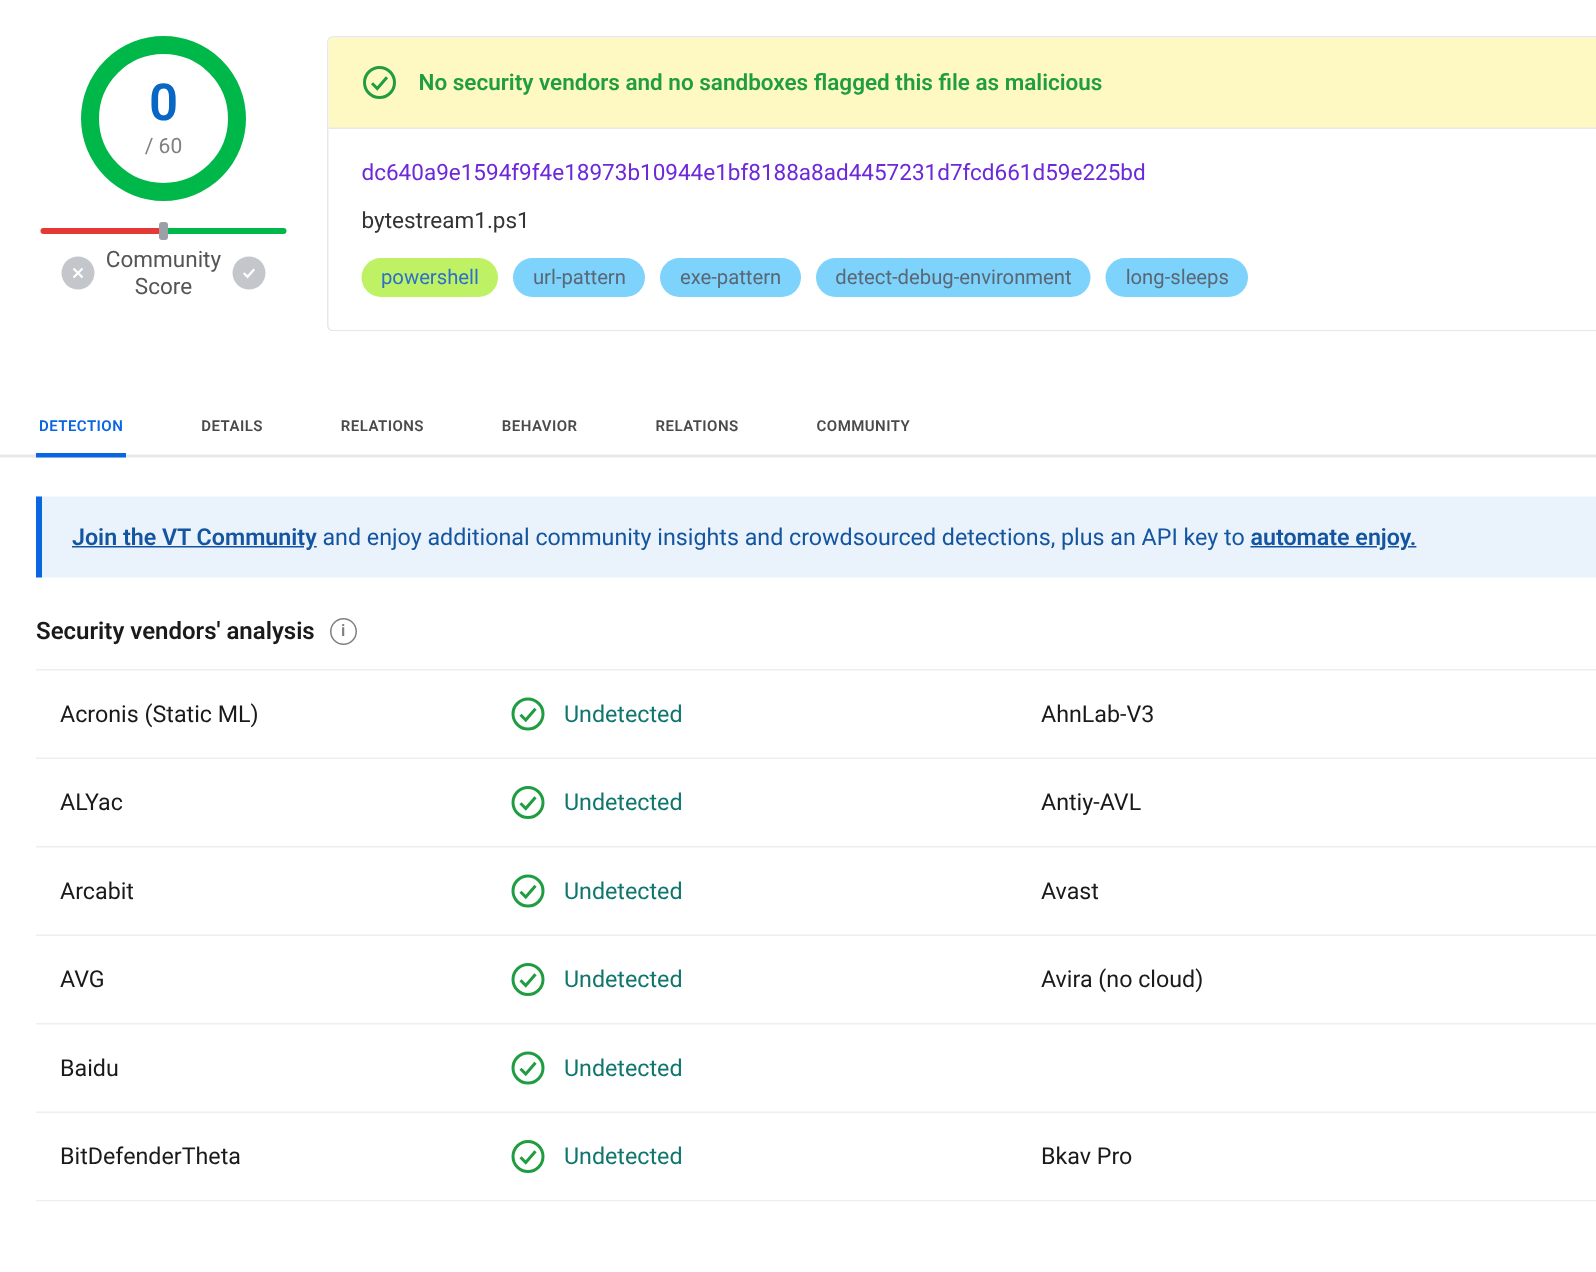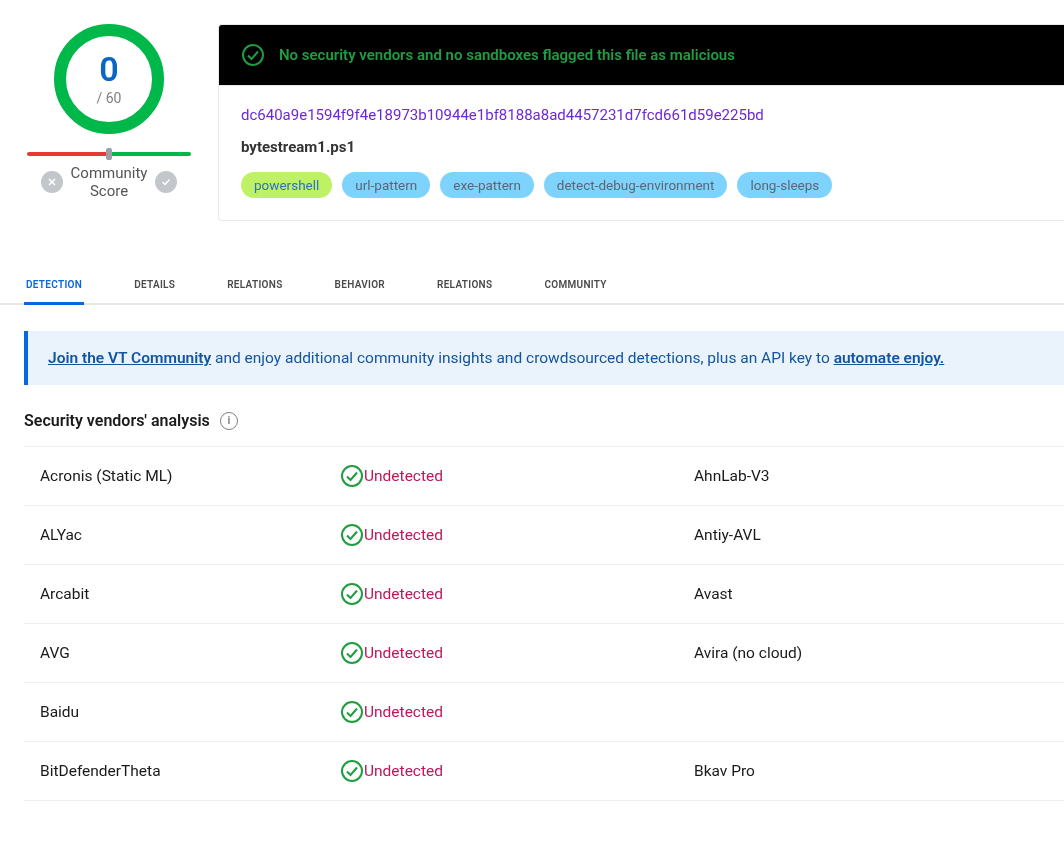--- a/index.html
+++ b/index.html
@@ -31,27 +31,27 @@
   }
   .cs-row { display: flex; align-items: center; gap: 8px; margin-top: 2px; }
   .cs-label { text-align: center; font-size: 15px; color: #555; line-height: 1.2; }
   .cs-icon {
     width: 22px; height: 22px; border-radius: 50%;
     display: flex; align-items: center; justify-content: center;
     background: #c3c7cc; color: #fff;
   }
   .info-col { flex: 1; display: flex; flex-direction: column; border: 1px solid #e6e8ea; border-right: none; border-radius: 4px 0 0 4px; overflow: hidden; }
   .banner {
-    background: #000000; display: flex; align-items: center; gap: 14px;
+    background: #fef9c3; display: flex; align-items: center; gap: 14px;
     padding: 18px 22px; border-bottom: 1px solid #e6e8ea;
   }
   .banner-text { color: #1f9d40; font-weight: 600; font-size: 15px; }
   .details-box { padding: 20px 22px 22px; }
   .hash { font-size: 15px; color: #6d28d9; margin-bottom: 14px; word-break: break-all; }
-  .fname { font-size: 15px; color: #333; margin-bottom: 16px; font-weight: bold; }
+  .fname { font-size: 15px; color: #333; margin-bottom: 16px; }
   .tags { display: flex; flex-wrap: wrap; gap: 10px; }
   .tag {
     background: #7dd3fc; color: #5a6774; font-size: 13.5px;
     padding: 5px 13px; border-radius: 14px;
   }
   .tag.highlight { background: #bef264; color: #2d6fc9; }
 
   .tabs {
     display: flex; gap: 48px; padding: 0 24px; border-bottom: 2px solid #e6e8ea;
     margin-top: 20px;
@@ -80,21 +80,21 @@
     font-size: 11px; color: #808080; font-weight: 600;
   }
 
   .vendors { margin-left: 24px; border-top: 1px solid #eceef0; }
   .vendor-row {
     display: grid; grid-template-columns: 300px 1fr 1fr;
     align-items: center; padding: 17px 16px;
     border-bottom: 1px solid #eceef0; font-size: 15.5px;
   }
   .vendor-name { color: #1a1a1a; }
-  .vendor-status { display: flex; align-items: center; gap: 0; color: #be185d; }
+  .vendor-status { display: flex; align-items: center; gap: 12px; color: #0f766e; }
   .vendor-right { color: #1a1a1a; }
 
   .check-icon {
     width: 24px; height: 24px; flex-shrink: 0;
     display: inline-flex; align-items: center; justify-content: center;
   }
   .check-icon svg { width: 24px; height: 24px; }
 </style>
 </head>
 <body>

